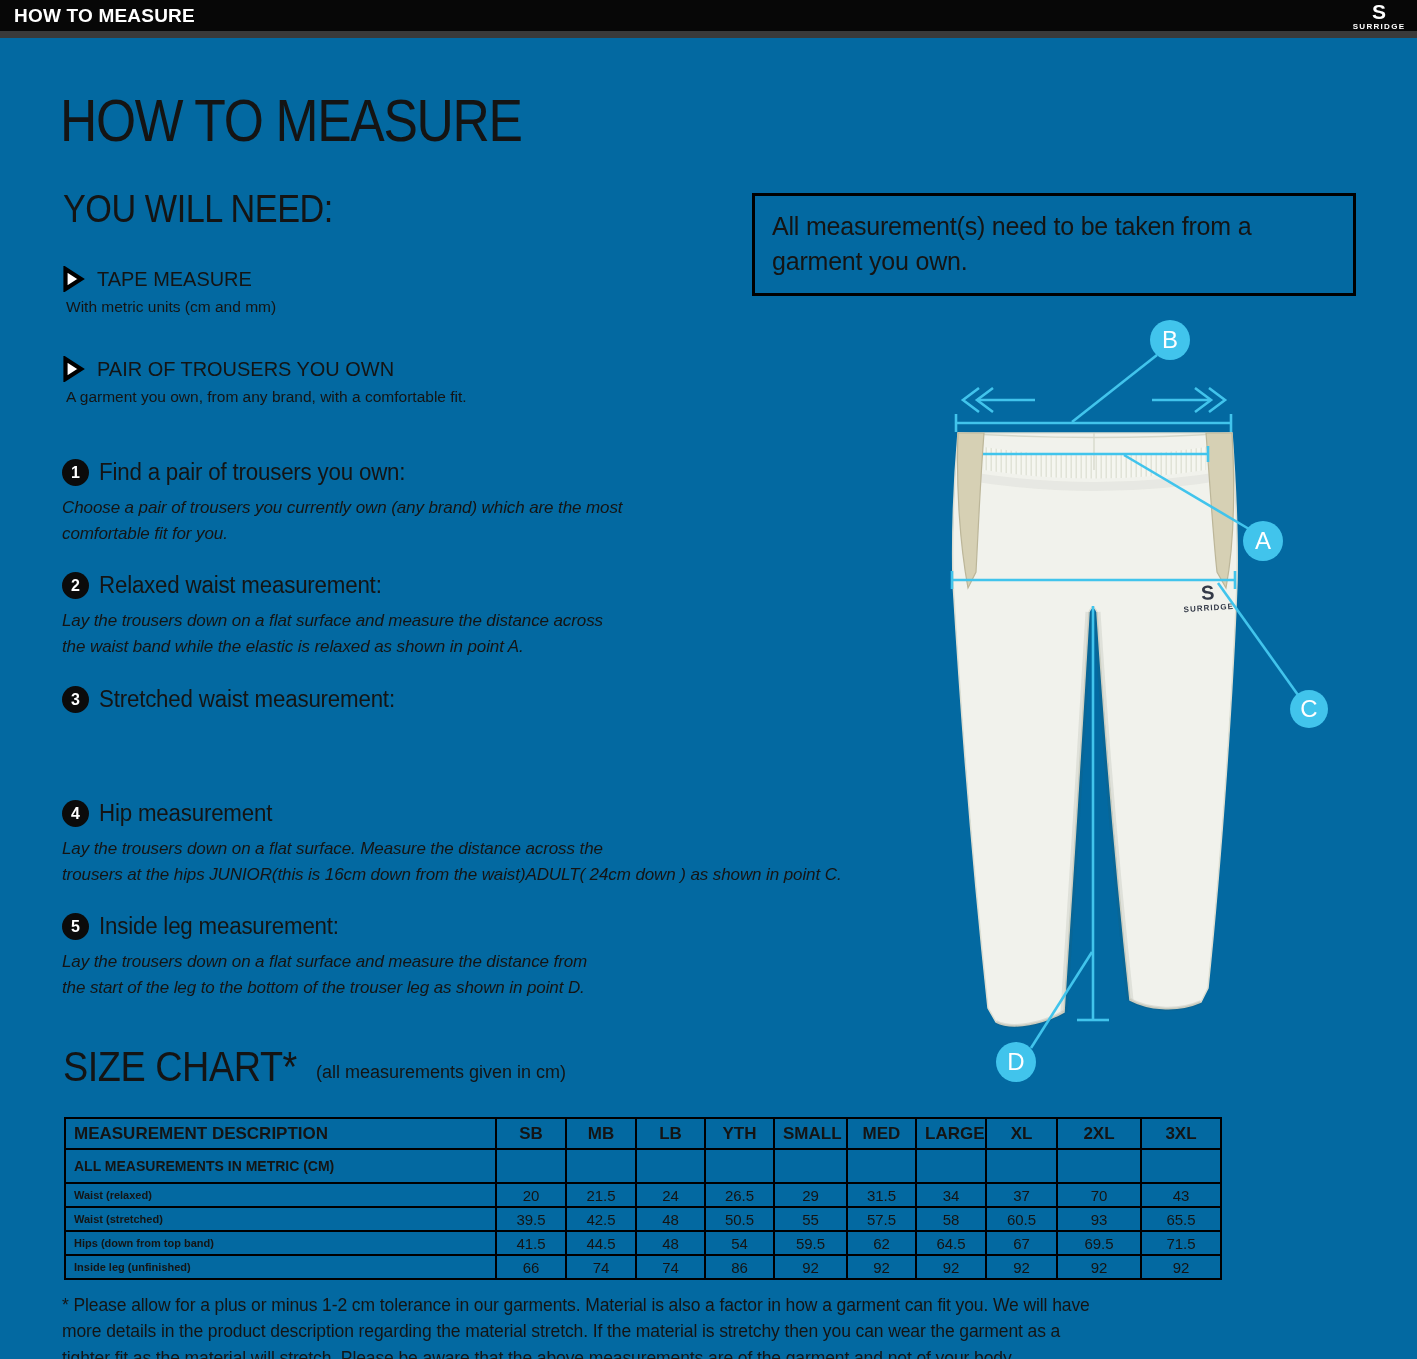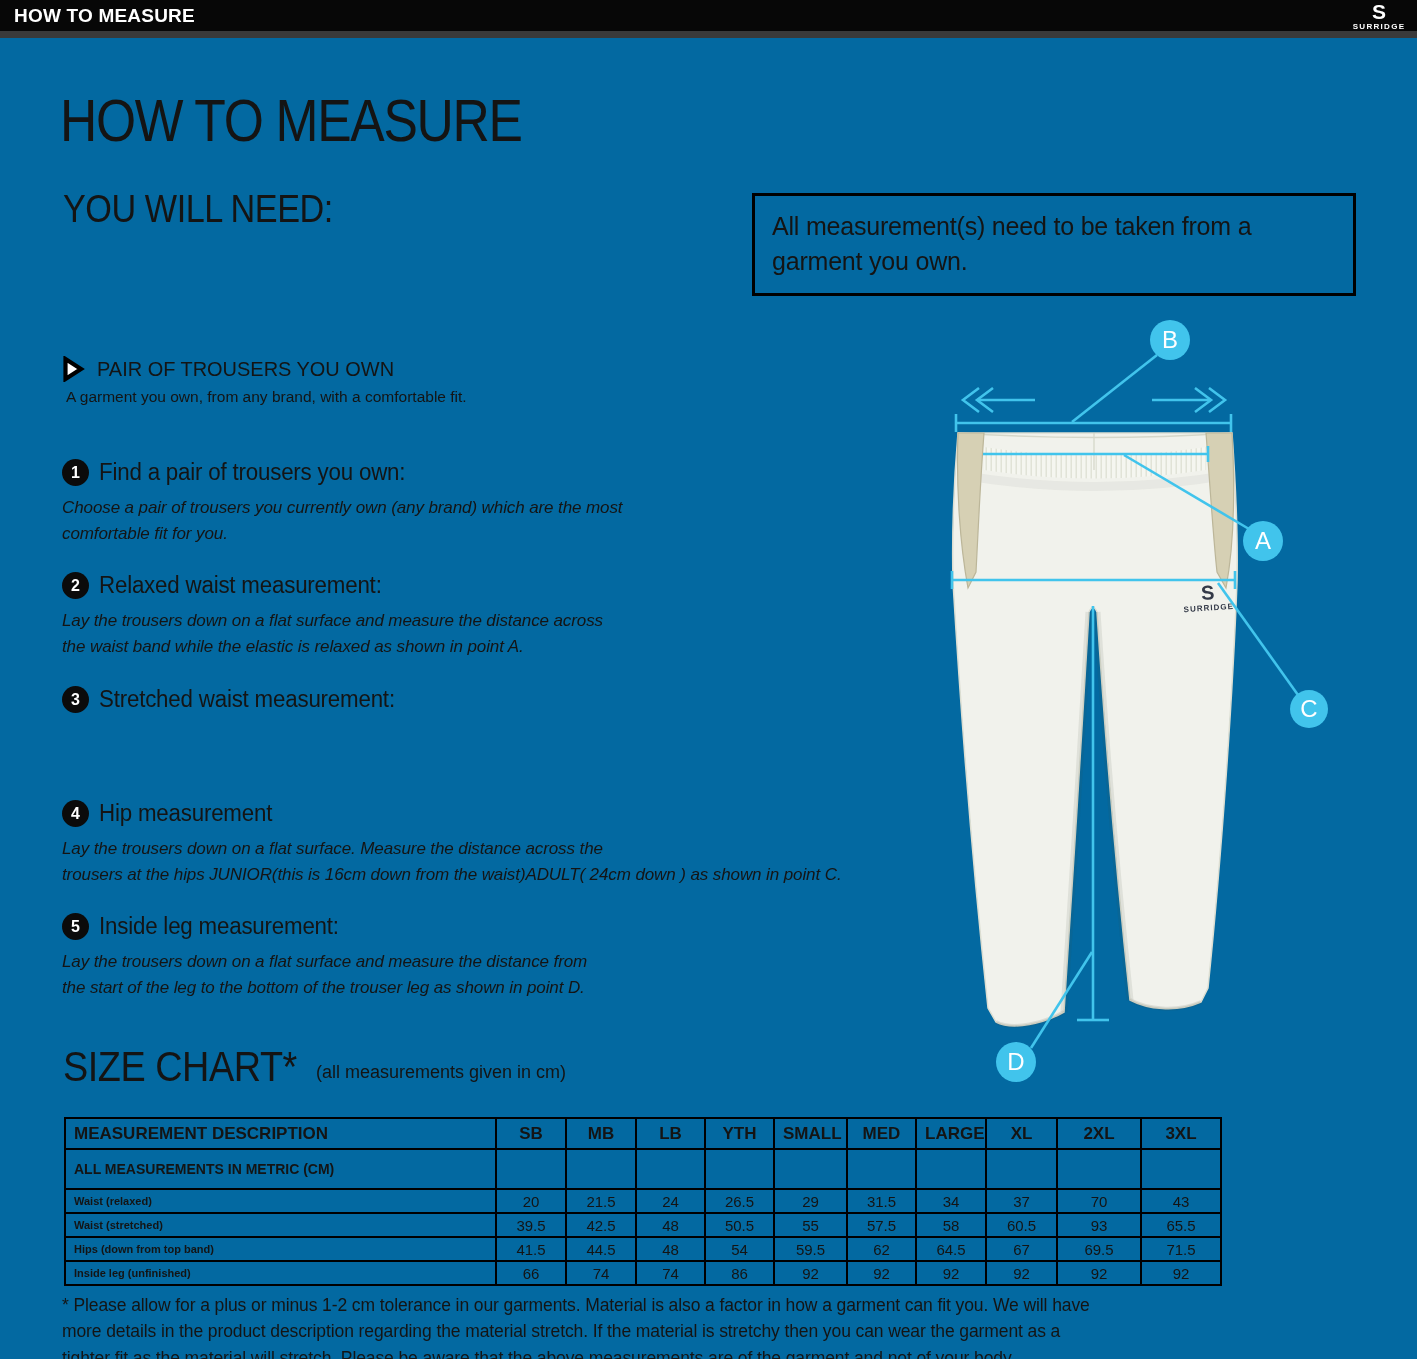--- a/index.html
+++ b/index.html
@@ -63,21 +63,21 @@
     position:absolute; left:64px; top:1117px; width:1156px;
     border-collapse:collapse; table-layout:fixed;
     font-family:"Liberation Sans", sans-serif;
   }
   table.size-chart td, table.size-chart th {
     border:2.5px solid #000; padding:0 8px; height:24px;
     font-size:15px; text-align:center; vertical-align:middle;
   }
   table.size-chart tr.head th { height:31px; font-size:17px; font-weight:700; }
   table.size-chart th.desc, table.size-chart td.desc { text-align:left; }
-  table.size-chart tr.sub td { height:40px; font-size:14px; font-weight:700; }
+  table.size-chart tr.sub td { height:34px; font-size:14px; font-weight:700; }
   table.size-chart td.rowlabel { font-weight:700; font-size:11px; }
   table.size-chart td.val { font-weight:400; }
 
   .footnote {
     position:absolute; left:62px; top:1292px; width:1312px;
     font-size:17.5px; line-height:1.5; white-space:pre-line; letter-spacing:-.1px;
   }
   svg text { font-family:"Liberation Sans", sans-serif; }
 </style>
 </head>
@@ -91,20 +91,29 @@
   <div class="topbar-strip"></div>
   <svg class="topbar-logo" viewBox="0 0 64 30">
     <text x="32" y="18" text-anchor="middle" fill="#fff" font-size="21" font-weight="800">S</text>
     <text x="32" y="28" text-anchor="middle" fill="#fff" font-size="8" font-weight="700" letter-spacing="1.3">SURRIDGE</text>
   </svg>
 
   <div class="h1">HOW TO MEASURE</div>
 
   <div class="h2">YOU WILL NEED:</div>
 
+  <div class="need-item" style="top:266px;">
+    <div class="row">
+      <svg width="23" height="26" viewBox="0 0 23 26">
+        <path d="M3.5,3 L19,13 L3.5,23 Z" fill="#ffffff" stroke="#000" stroke-width="4.2" stroke-linejoin="miter"></path>
+      </svg>
+      <span class="need-label">TAPE MEASURE</span>
+    </div>
+    <div class="need-desc">With metric units (cm and mm)</div>
+  </div>
 
   <div class="need-item" style="top:356px;">
     <div class="row">
       <svg width="23" height="26" viewBox="0 0 23 26">
         <path d="M3.5,3 L19,13 L3.5,23 Z" fill="#ffffff" stroke="#000" stroke-width="4.2" stroke-linejoin="miter"></path>
       </svg>
       <span class="need-label">PAIR OF TROUSERS YOU OWN</span>
     </div>
     <div class="need-desc">A garment you own, from any brand, with a comfortable fit.</div>
   </div>

